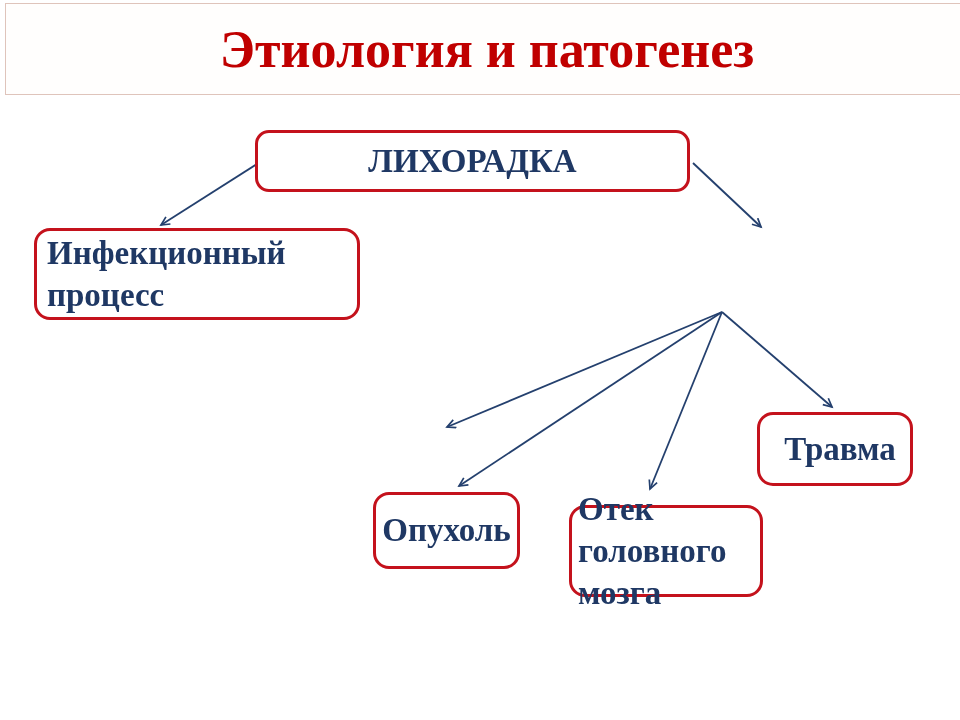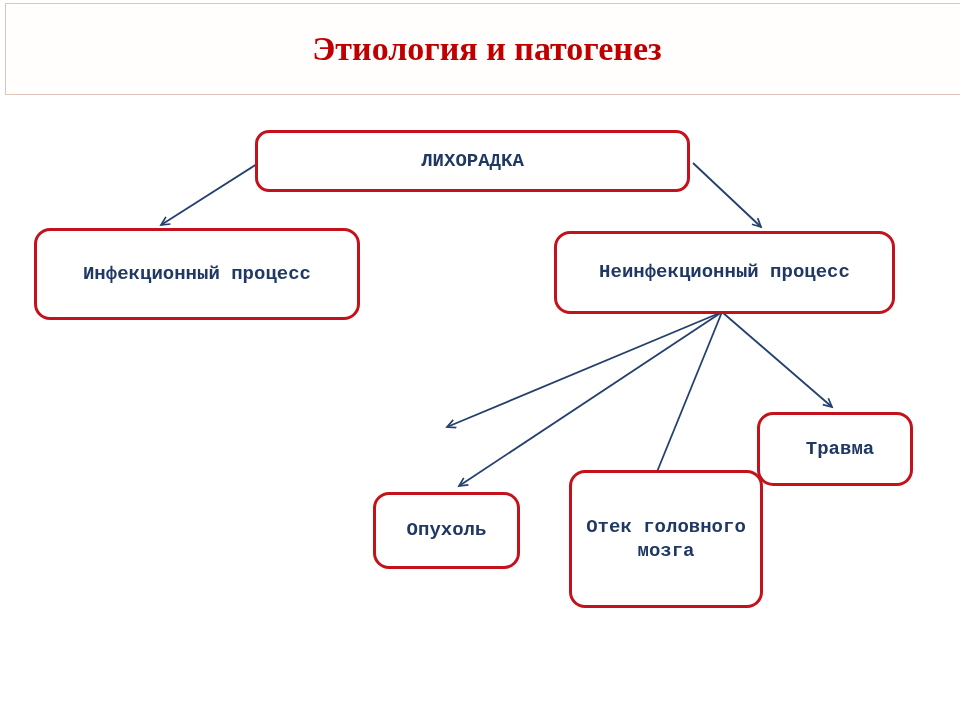--- a/index.html
+++ b/index.html
@@ -21,47 +21,46 @@
   }
   .title-box{
     position:absolute;left:5px;top:3px;width:970px;height:92px;
     border:1px solid var(--title_border);
     background:#fffefd;
     display:flex;align-items:center;justify-content:center;
     box-sizing:border-box;
   }
   .title-text{
     color:var(--title_text);
-    font-size:34px;
+    font-size:52px;
     font-weight:bold;
     white-space:nowrap;
     transform:translateX(-3px);
   }
   .node{
     position:absolute;
     border:3px solid var(--box_border);
     border-radius:16px;
     background:var(--box_fill);
     color:var(--box_text);
     font-weight:bold;
-    font-size:19px;
+    font-size:33px;
     line-height:1.28;
     display:flex;align-items:center;justify-content:center;
-    text-align:center;
+    text-align:left;
     padding:2px 10px;
     box-sizing:border-box;
-    font-family:Liberation Mono, monospace;
   }
   #node-fever       {left:255px;top:130px;width:435px;height:62px;border-radius:14px;}
   #node-infectious  {left:34px; top:228px;width:326px;height:92px;}
   #node-noninfectious{left:554px;top:231px;width:341px;height:83px;}
   #node-hemorrhage  {left:156px;top:375px;width:286px;height:90px;}
   #node-trauma      {left:757px;top:412px;width:156px;height:74px;padding-left:20px;}
   #node-tumor       {left:373px;top:492px;width:147px;height:77px;}
-  #node-brain-edema {left:569px;top:470px;width:194px;height:138px;padding:12px 6px;}
+  #node-brain-edema {left:569px;top:505px;width:194px;height:92px;padding:12px 6px;}
   svg.arrows{
     position:absolute;left:0;top:0;width:960px;height:720px;
     pointer-events:none;
   }
   svg.arrows line{stroke:var(--arrow);stroke-width:1.8;}
   svg.arrows marker path{stroke:var(--arrow);}
 </style>
 </head>
 <body>
 
@@ -86,23 +85,20 @@
   </svg>
 
   <div class="node" id="node-fever">
     <span>ЛИХОРАДКА</span>
   </div>
 
   <div class="node" id="node-infectious">
     <span>Инфекционный процесс</span>
   </div>
 
-  <div class="node" id="node-noninfectious">
-    <span>Неинфекционный процесс</span>
-  </div>
 
 
   <div class="node" id="node-trauma">
     <span>Травма</span>
   </div>
 
   <div class="node" id="node-tumor">
     <span>Опухоль</span>
   </div>
 

